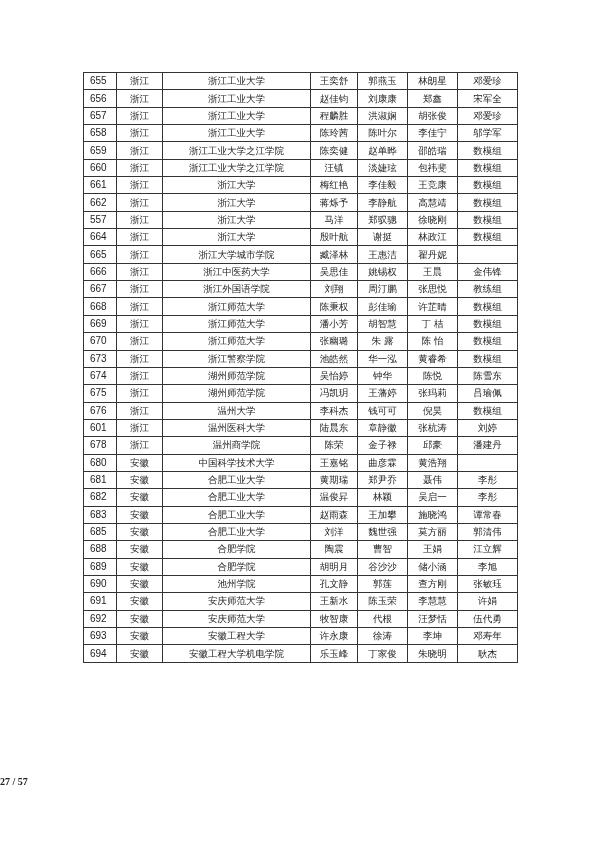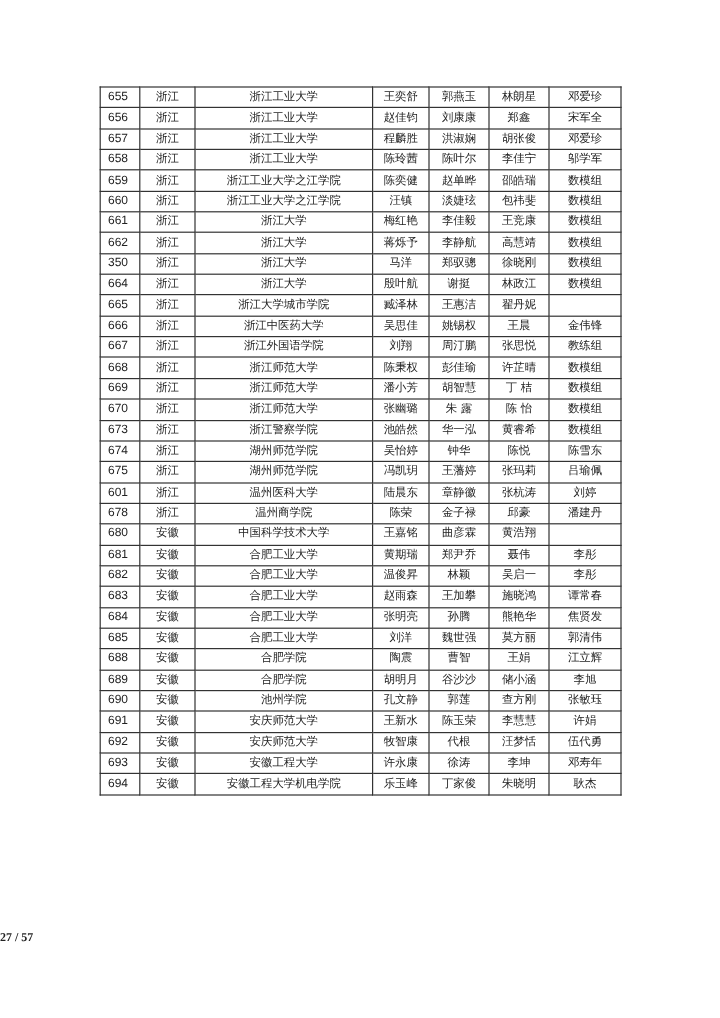--- a/index.html
+++ b/index.html
@@ -106,21 +106,21 @@
     <td class="num">662</td>
     <td>浙江</td>
     <td>浙江大学</td>
     <td>蒋烁予</td>
     <td>李静航</td>
     <td>高慧靖</td>
     <td>数模组</td>
   </tr>
 
   <tr>
-    <td class="num">350</td>
+    <td class="num">557</td>
     <td>浙江</td>
     <td>浙江大学</td>
     <td>马洋</td>
     <td>郑驭骢</td>
     <td>徐晓刚</td>
     <td>数模组</td>
   </tr>
 
   <tr>
     <td class="num">664</td>
@@ -217,20 +217,29 @@
   <tr>
     <td class="num">675</td>
     <td>浙江</td>
     <td>湖州师范学院</td>
     <td>冯凯玥</td>
     <td>王藩婷</td>
     <td>张玛莉</td>
     <td>吕瑜佩</td>
   </tr>
 
+  <tr>
+    <td class="num">676</td>
+    <td>浙江</td>
+    <td>温州大学</td>
+    <td>李科杰</td>
+    <td>钱可可</td>
+    <td>倪昊</td>
+    <td>数模组</td>
+  </tr>
 
   <tr>
     <td class="num">601</td>
     <td>浙江</td>
     <td>温州医科大学</td>
     <td>陆晨东</td>
     <td>章静徽</td>
     <td>张杭涛</td>
     <td>刘婷</td>
   </tr>
@@ -279,29 +288,20 @@
   <tr>
     <td class="num">683</td>
     <td>安徽</td>
     <td>合肥工业大学</td>
     <td>赵雨森</td>
     <td>王加攀</td>
     <td>施晓鸿</td>
     <td>谭常春</td>
   </tr>
 
-  <tr>
-    <td class="num">684</td>
-    <td>安徽</td>
-    <td>合肥工业大学</td>
-    <td>张明亮</td>
-    <td>孙腾</td>
-    <td>熊艳华</td>
-    <td>焦贤发</td>
-  </tr>
 
   <tr>
     <td class="num">685</td>
     <td>安徽</td>
     <td>合肥工业大学</td>
     <td>刘洋</td>
     <td>魏世强</td>
     <td>莫方丽</td>
     <td>郭清伟</td>
   </tr>

